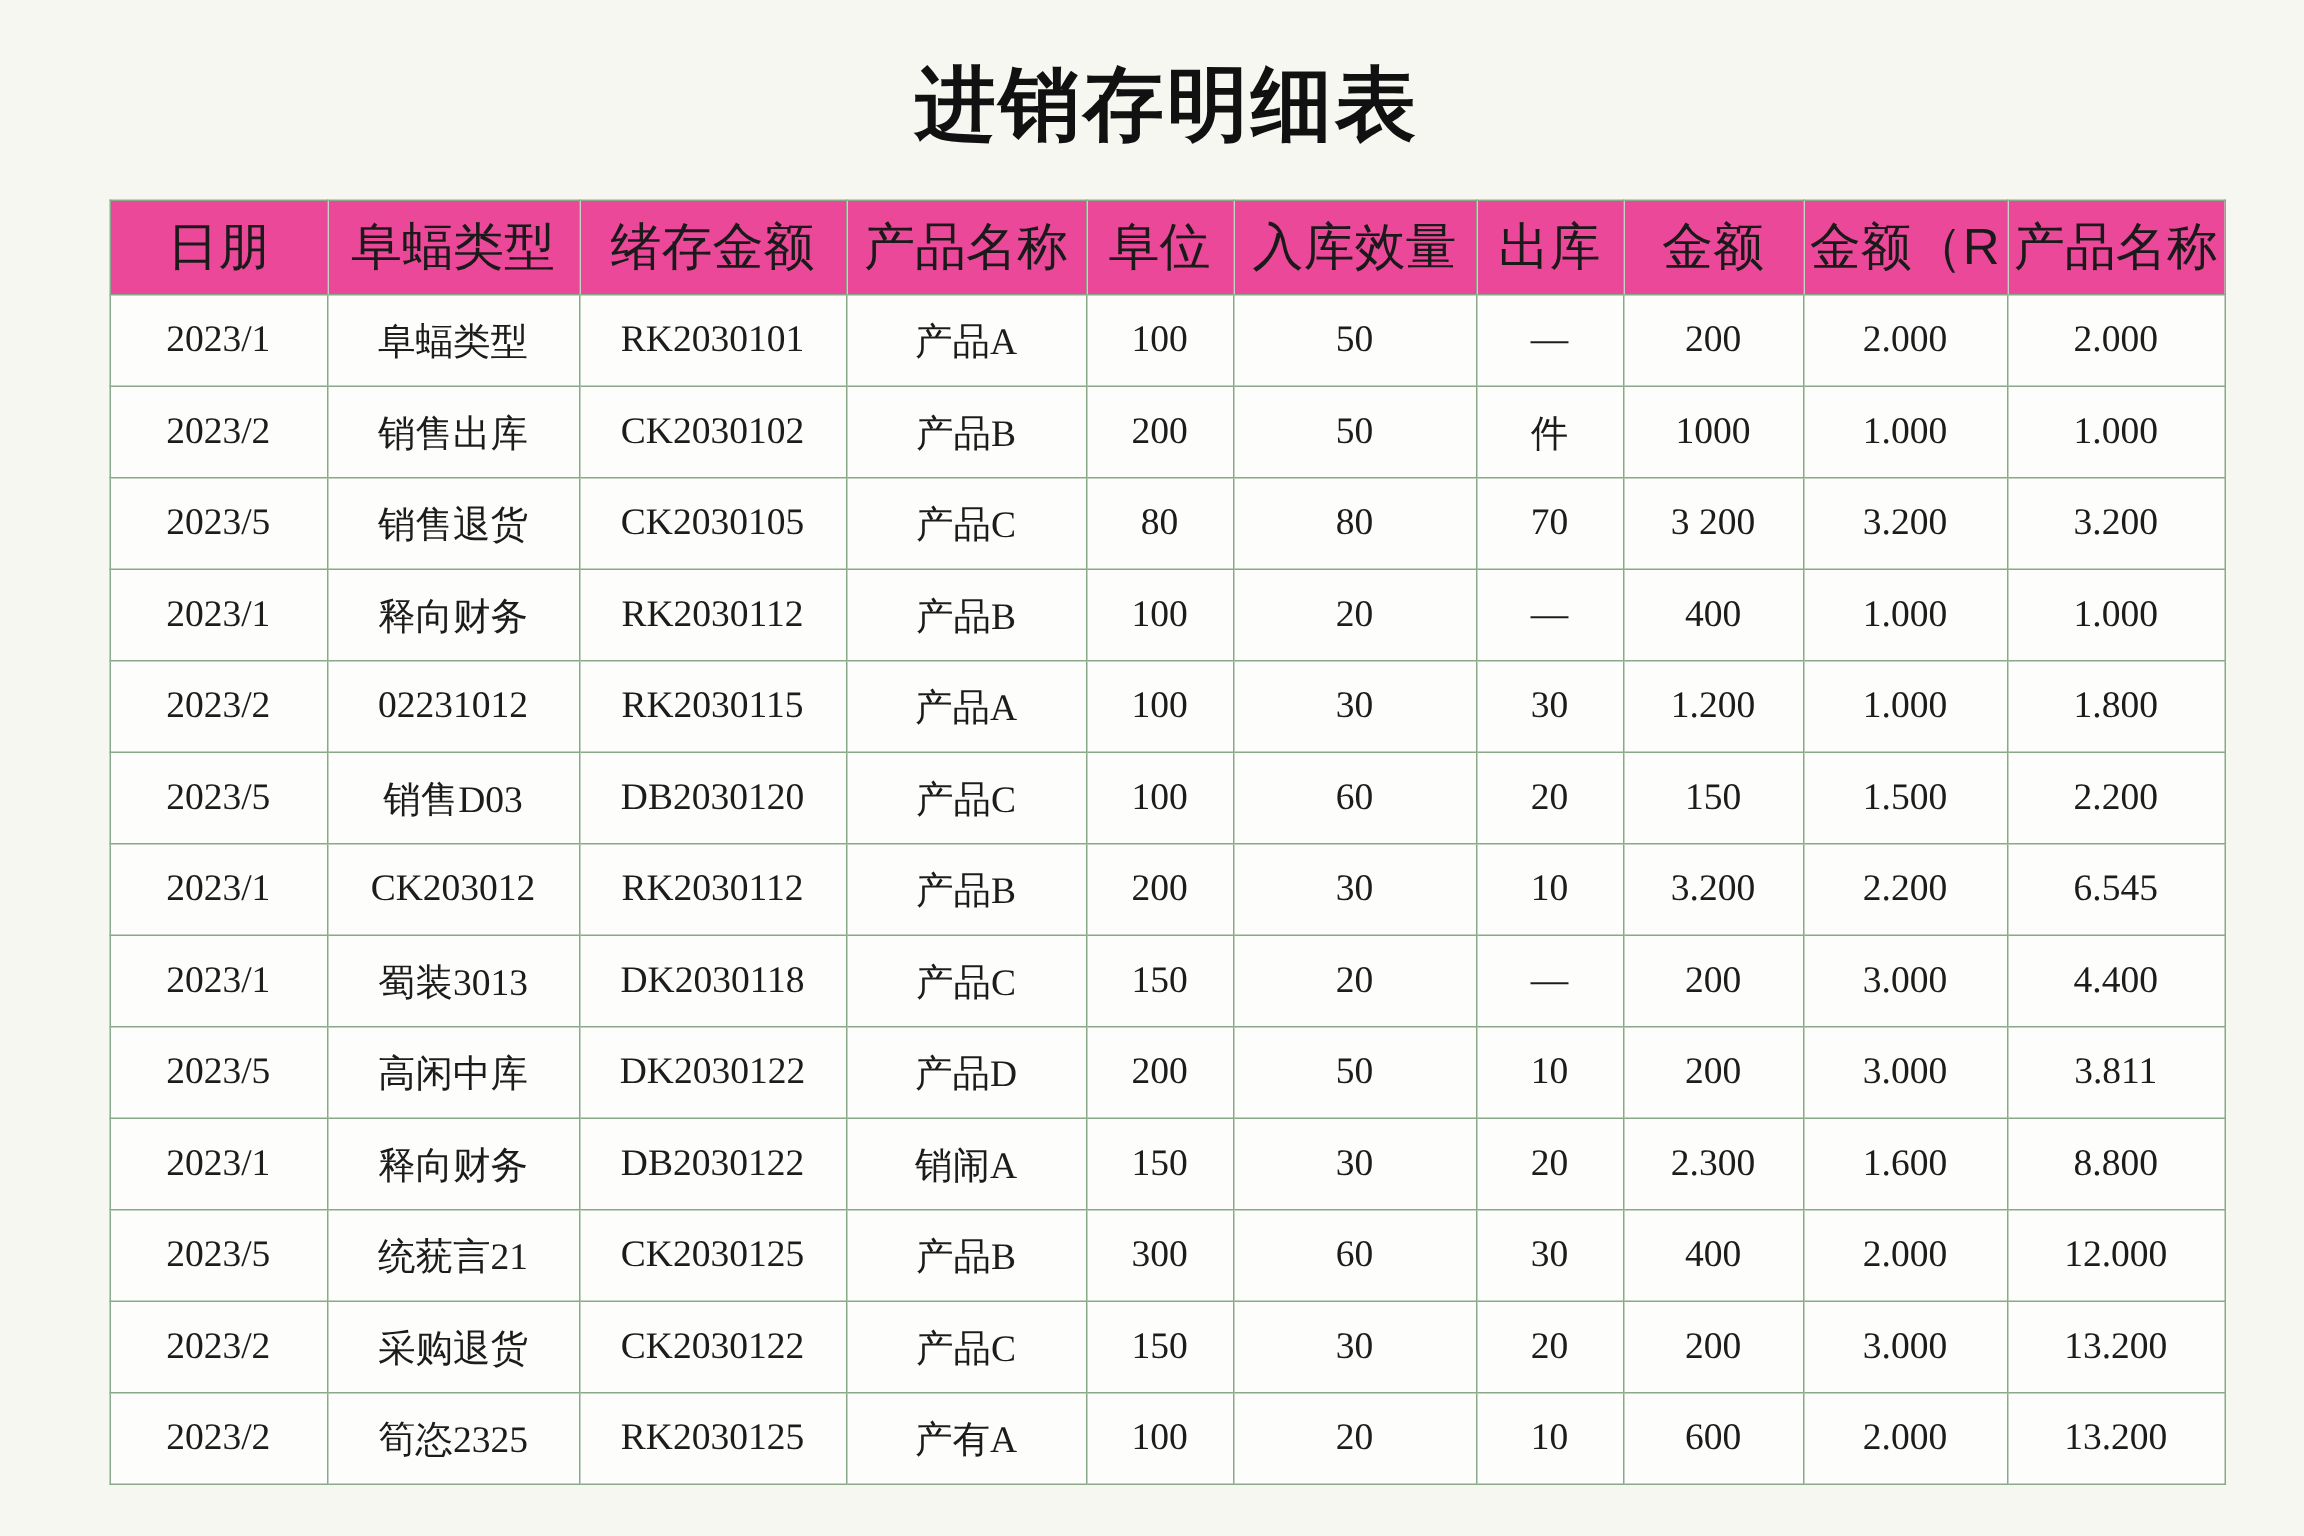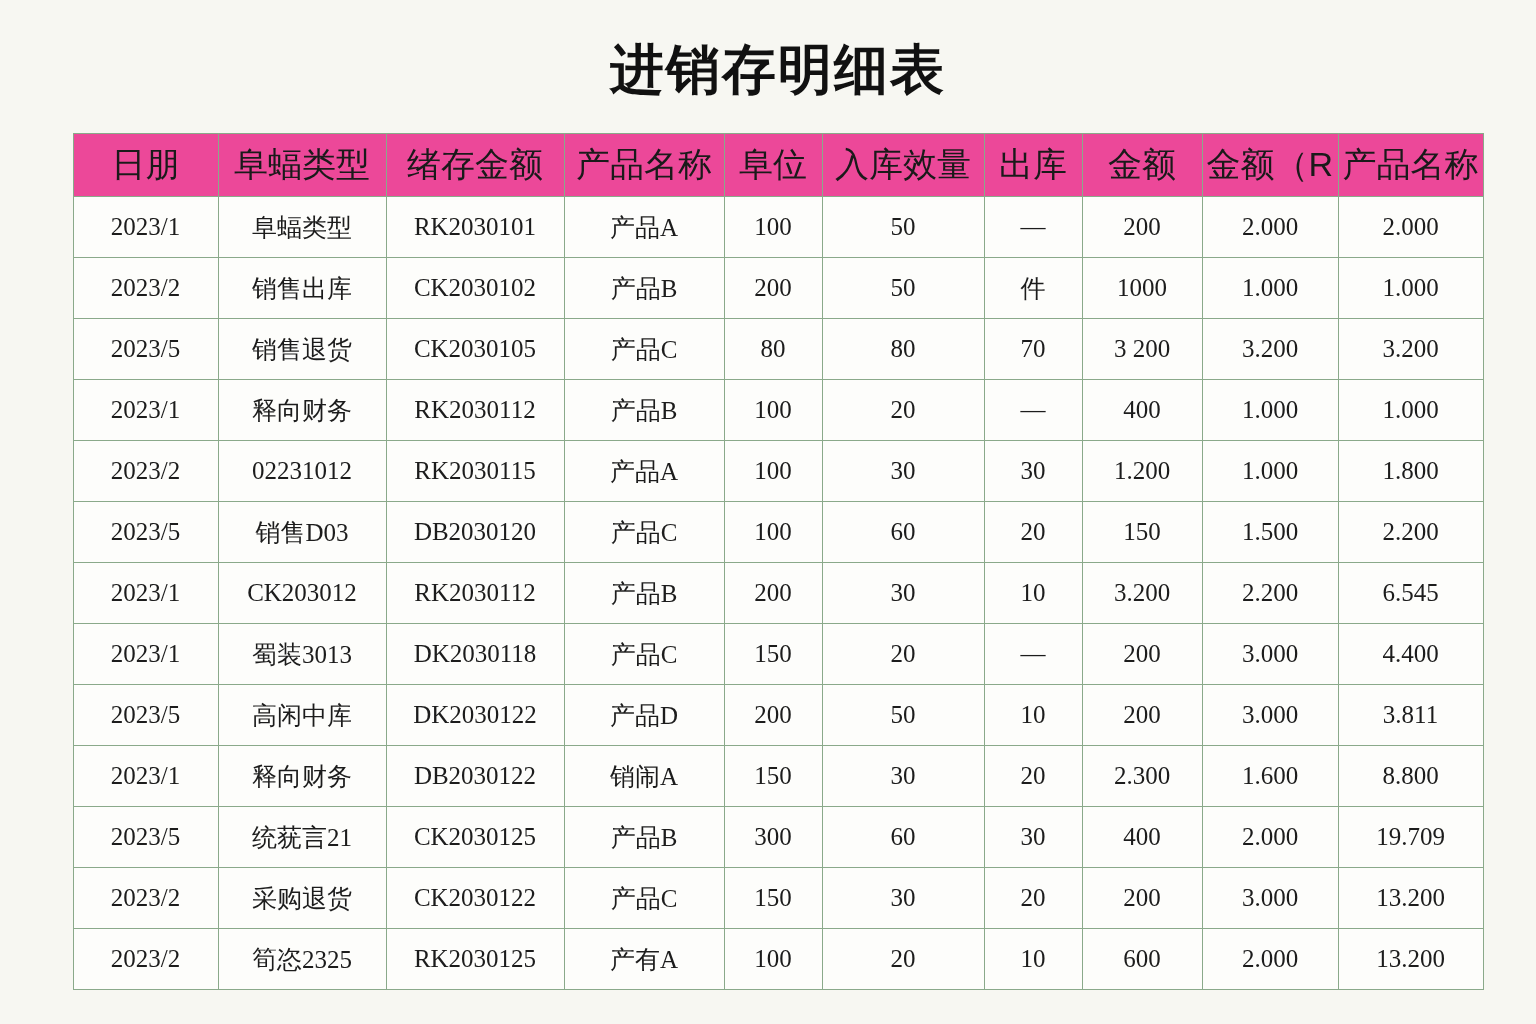--- a/index.html
+++ b/index.html
@@ -230,21 +230,21 @@
         <tr>
           <td>2023/5</td>
           <td>统莸言21</td>
           <td>CK2030125</td>
           <td>产品B</td>
           <td>300</td>
           <td>60</td>
           <td>30</td>
           <td>400</td>
           <td>2.000</td>
-          <td>19.709</td>
+          <td>12.000</td>
         </tr>
         <tr>
           <td>2023/2</td>
           <td>采购退货</td>
           <td>CK2030122</td>
           <td>产品C</td>
           <td>150</td>
           <td>30</td>
           <td>20</td>
           <td>200</td>

